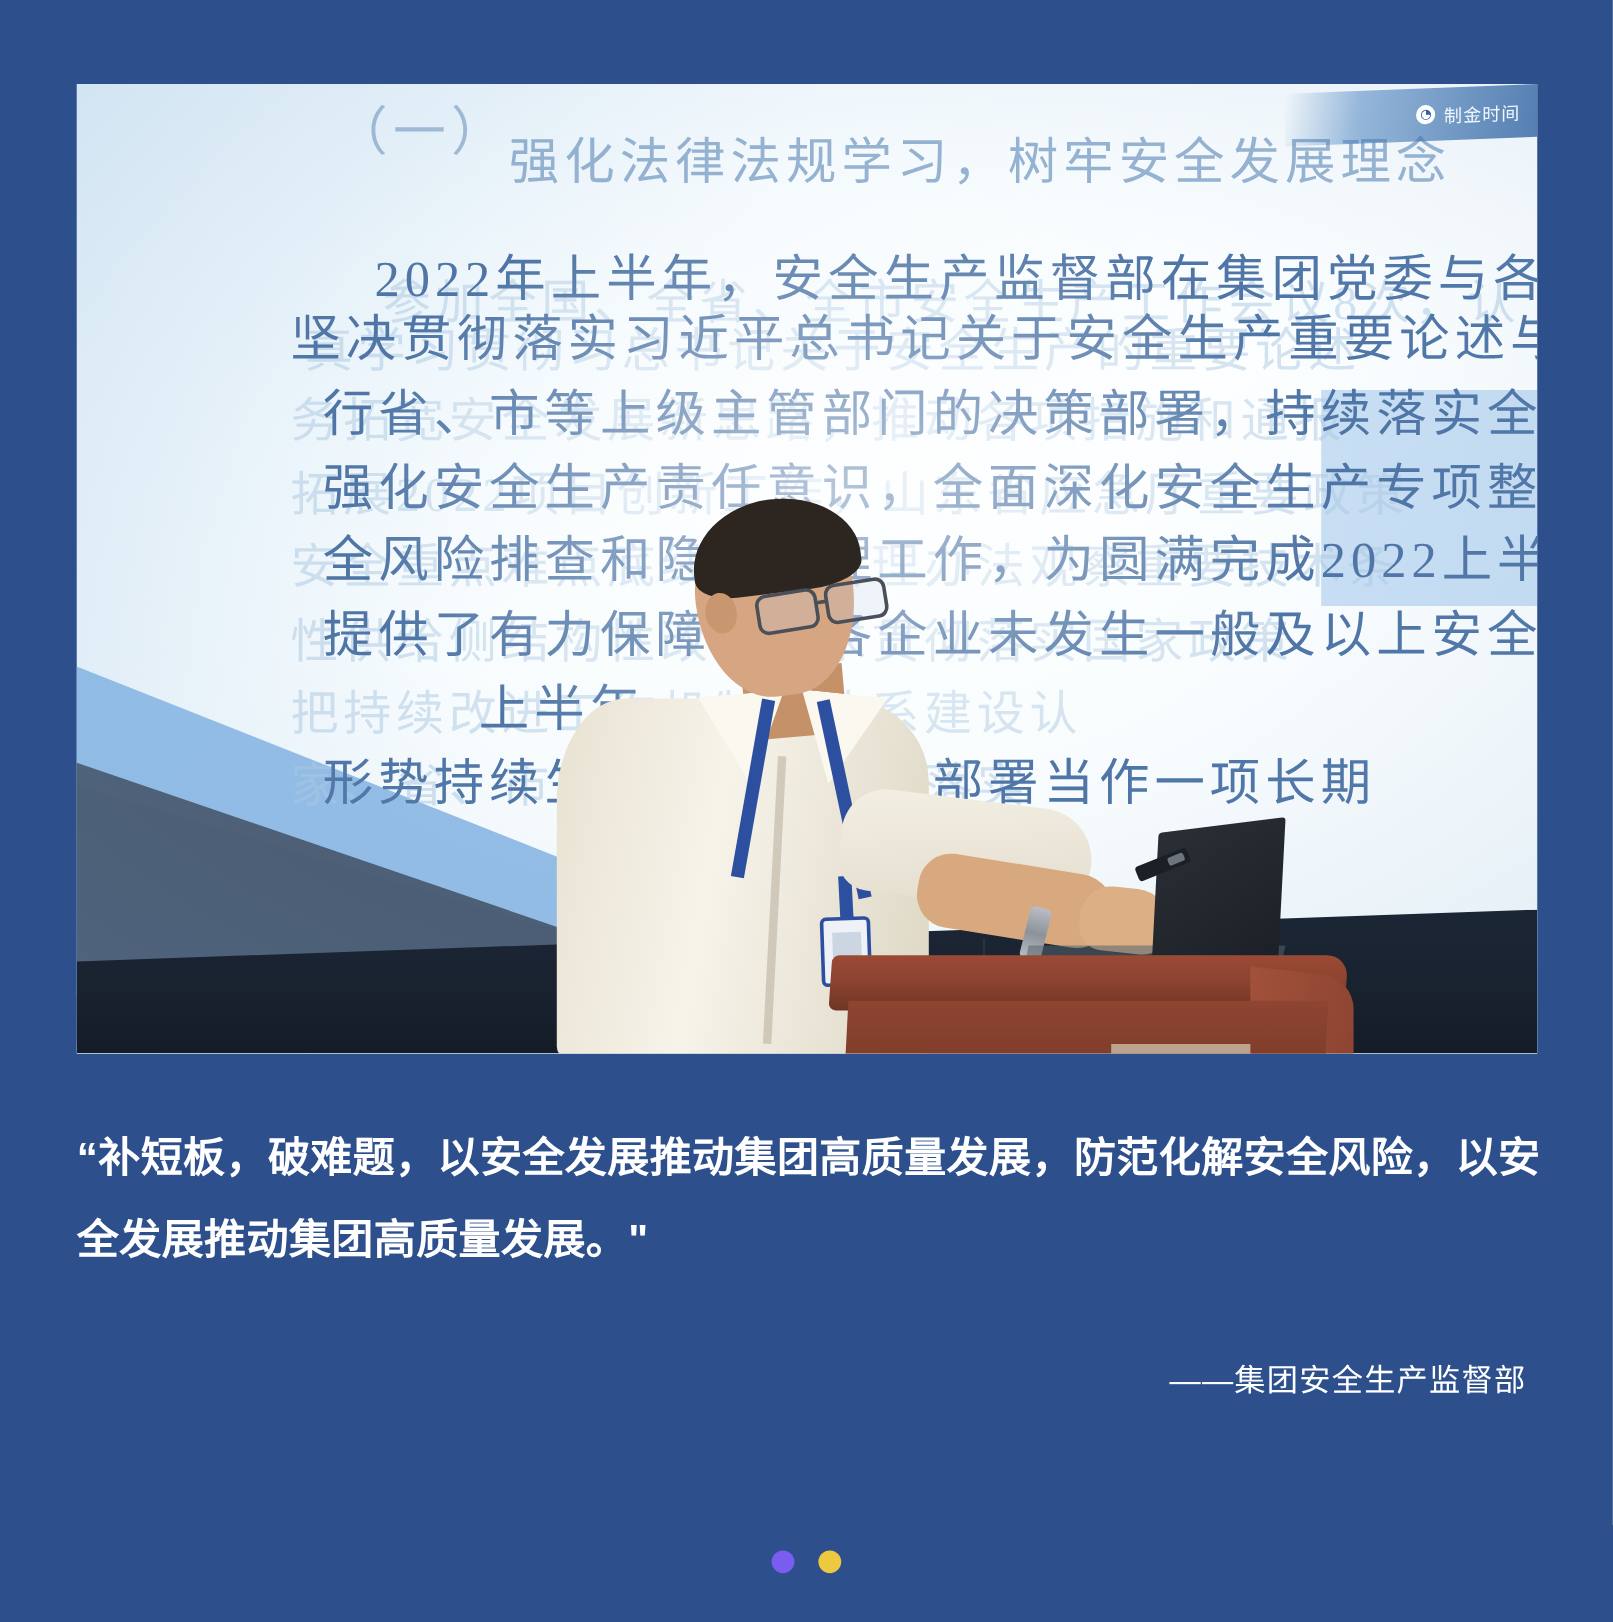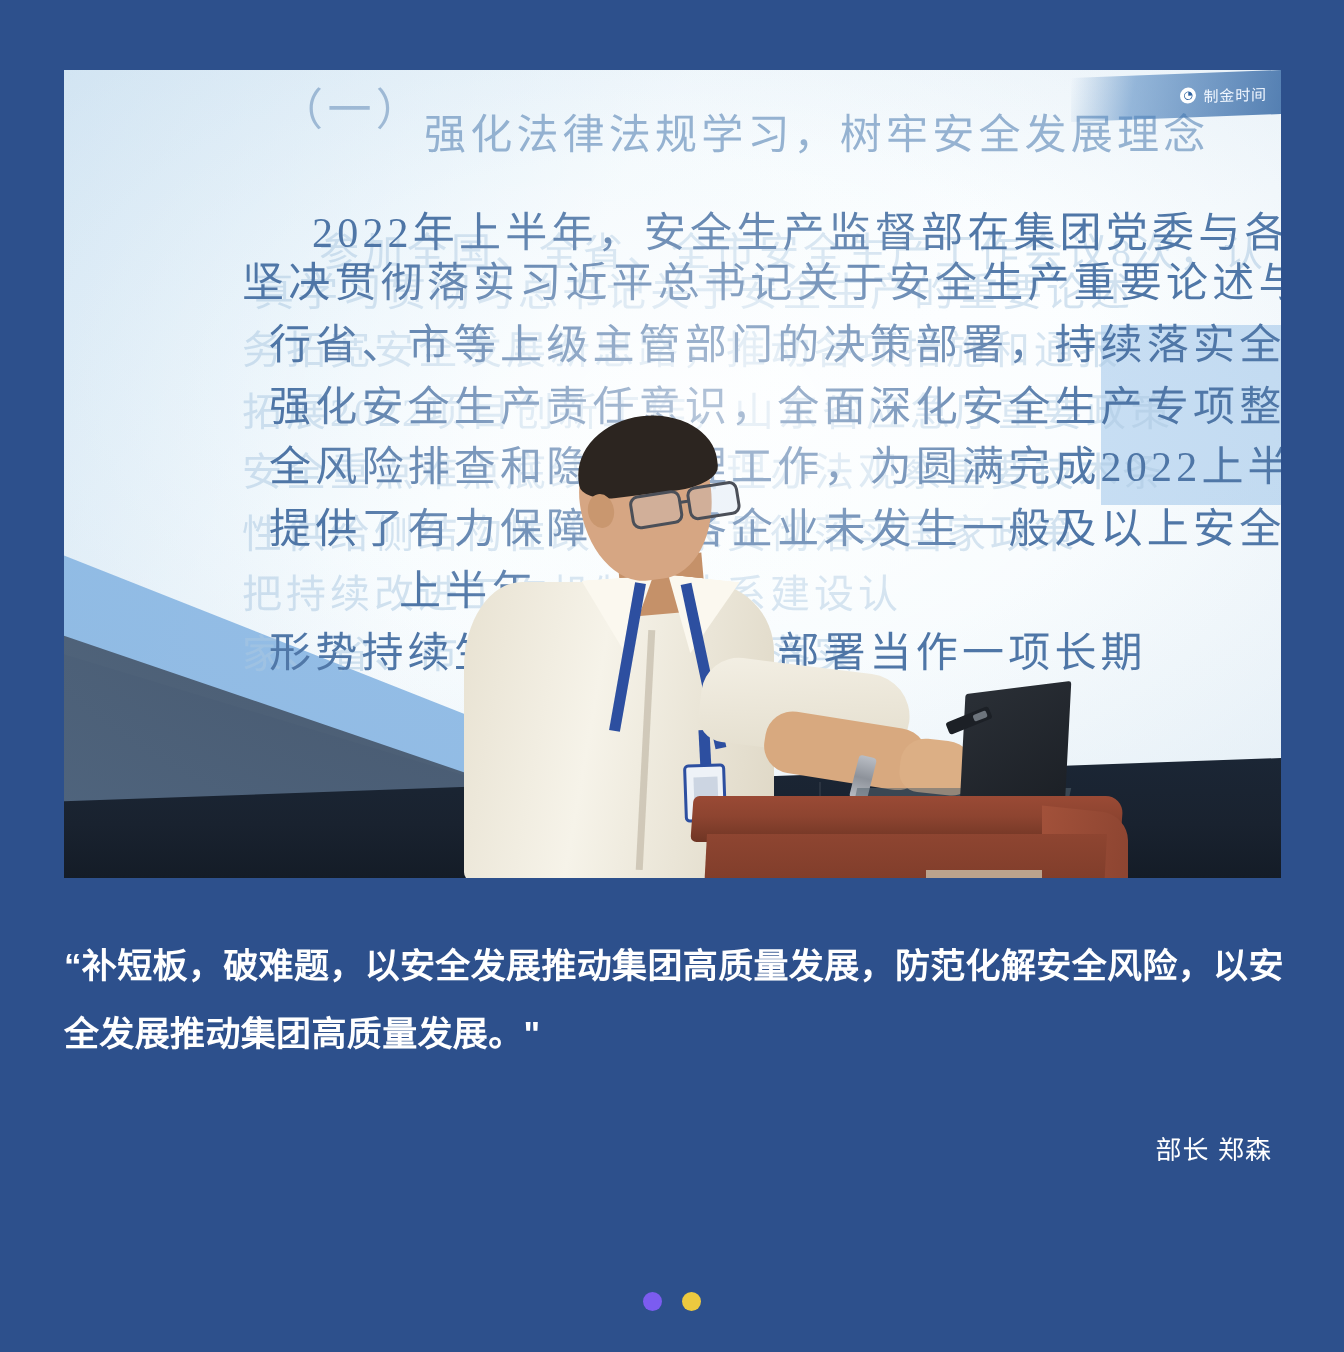--- a/index.html
+++ b/index.html
@@ -525,19 +525,19 @@
   <div class="podium-side"></div>
   <div class="podium-front"></div>
   <div class="podium-base"></div>
 </div>
 
 <div class="quote">
   <span class="q-inner">“补短板，破难题，以安全发展推动集团高质量发展，防范化解安全风险，以安全发展推动集团高质量发展。"</span>
 </div>
 
 <div class="attribution">
-  <div>部长  郑森</div>
+  <div>——集团安全生产监督部</div>
 </div>
 
 <div class="pager">
   <span class="dot" style="background: rgb(123, 92, 240);"></span>
   <span class="dot" style="background: rgb(237, 201, 63);"></span>
 </div>
 
 </body></html>

